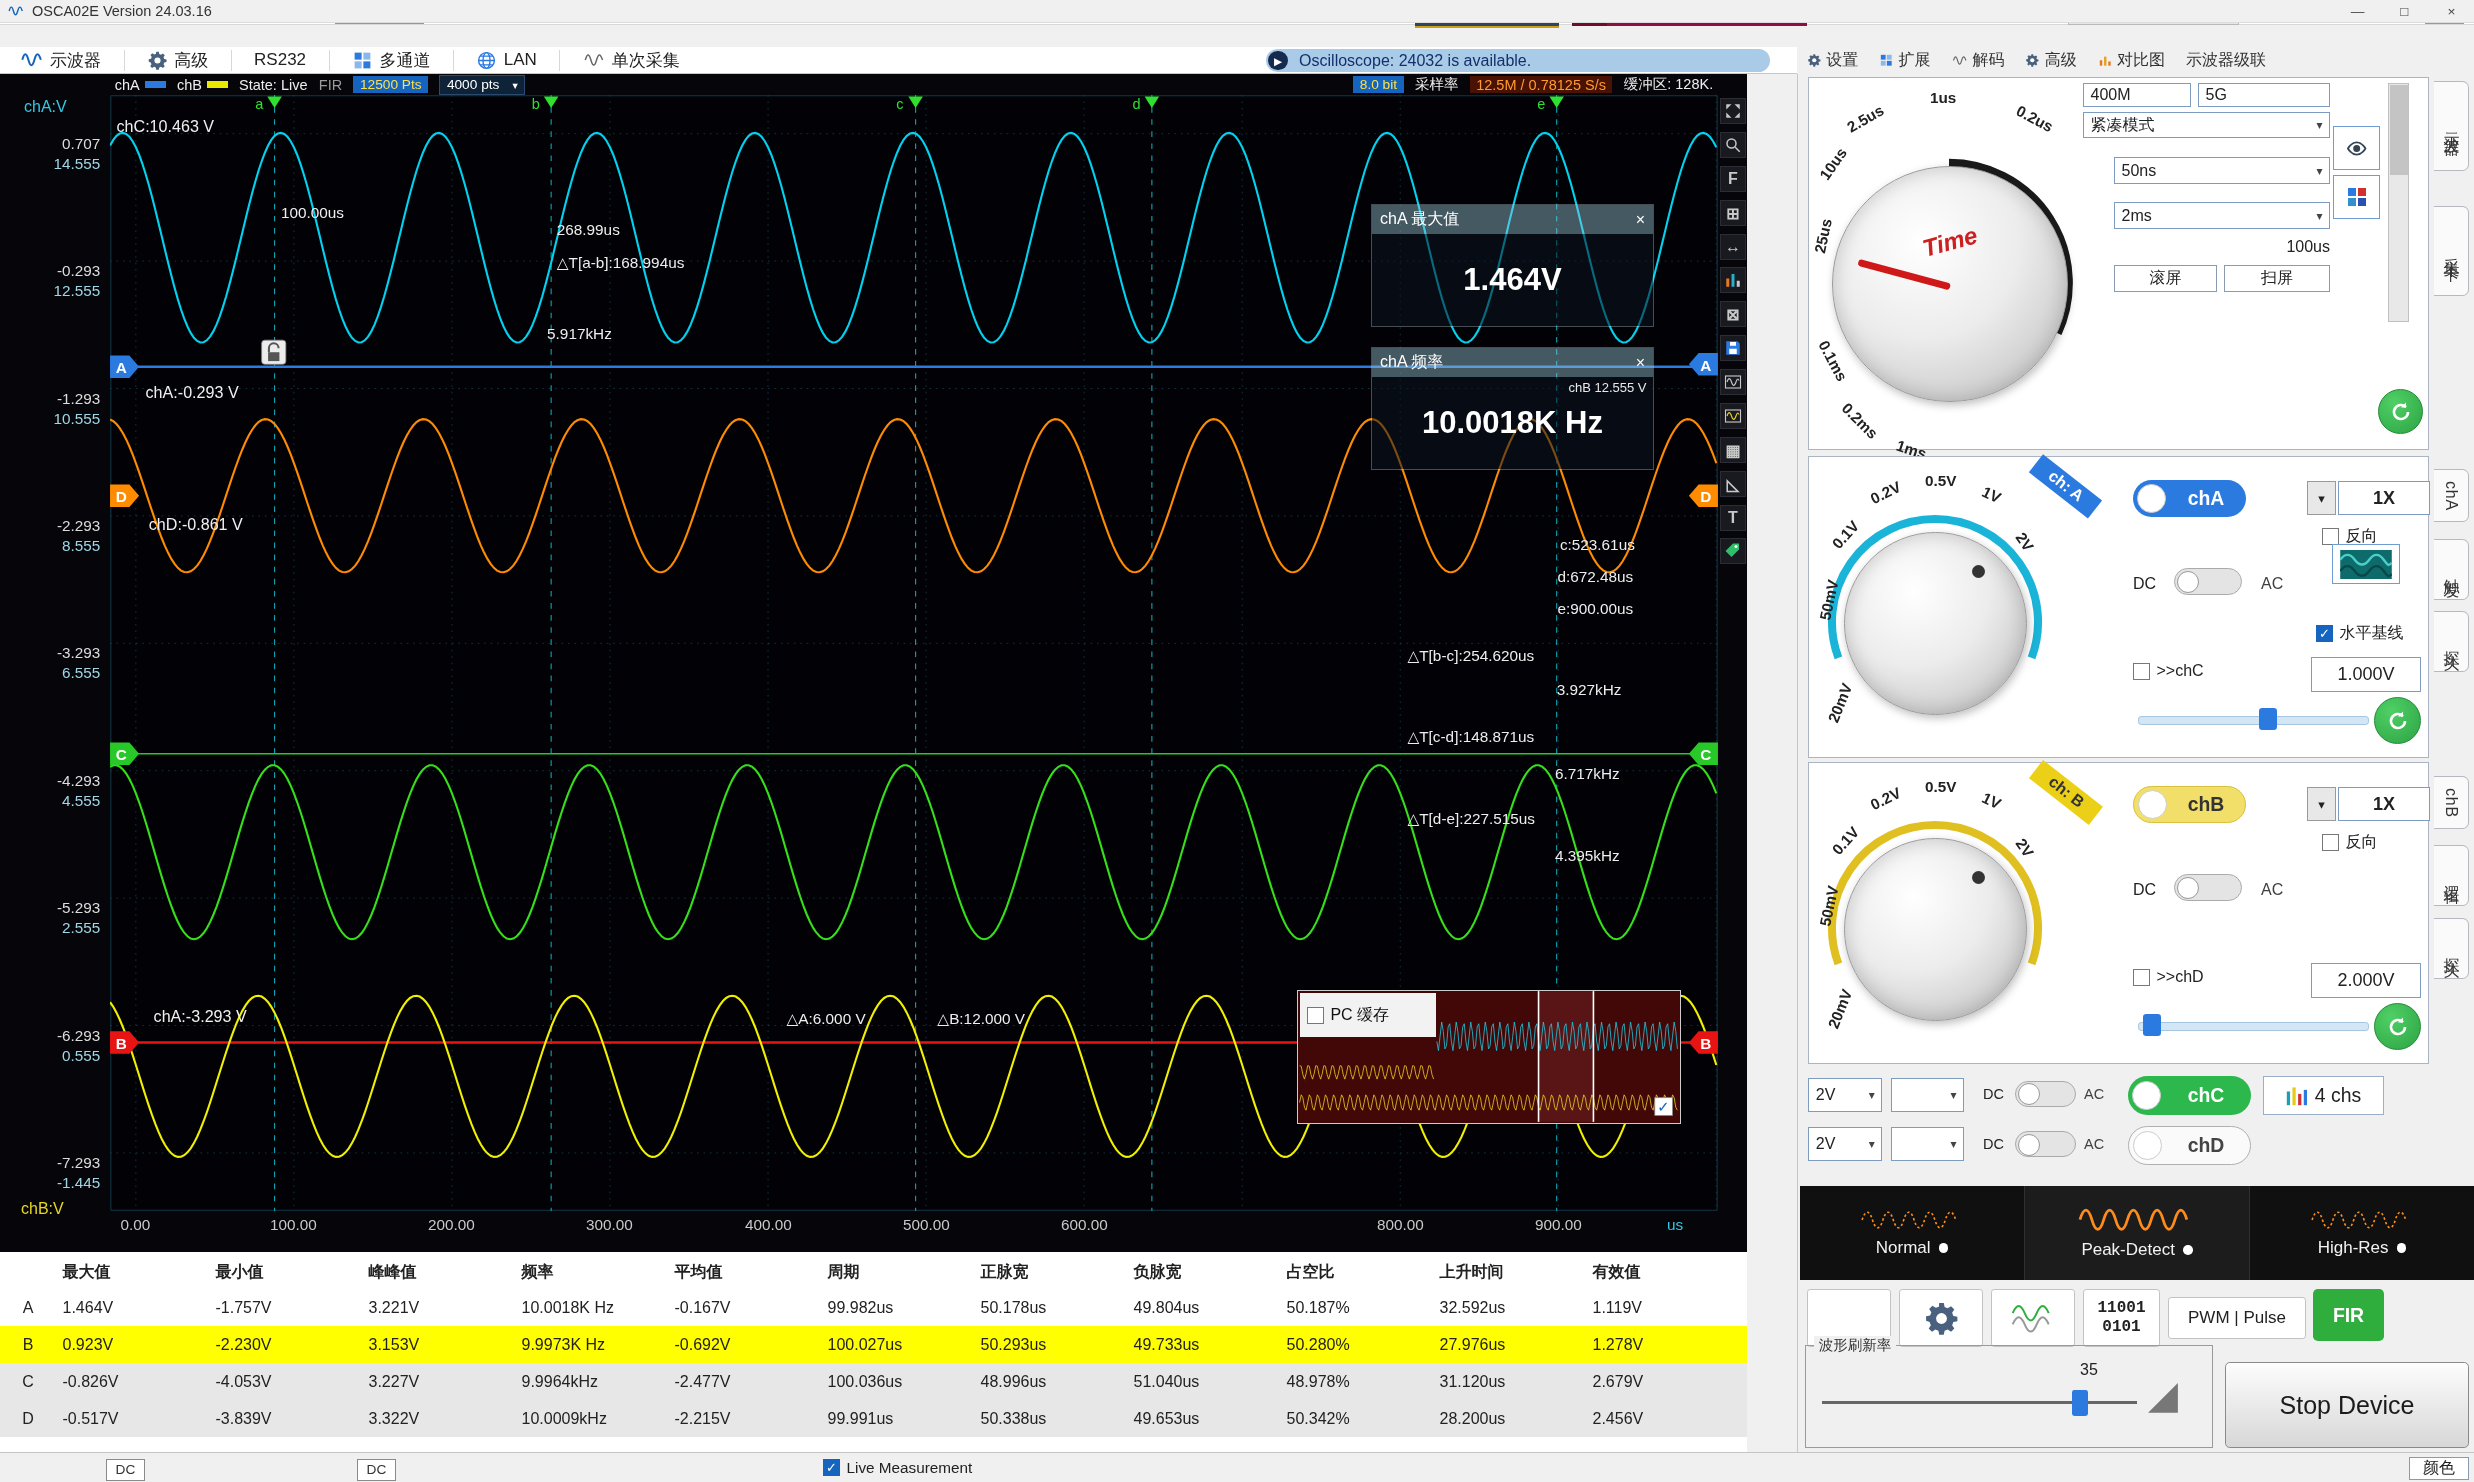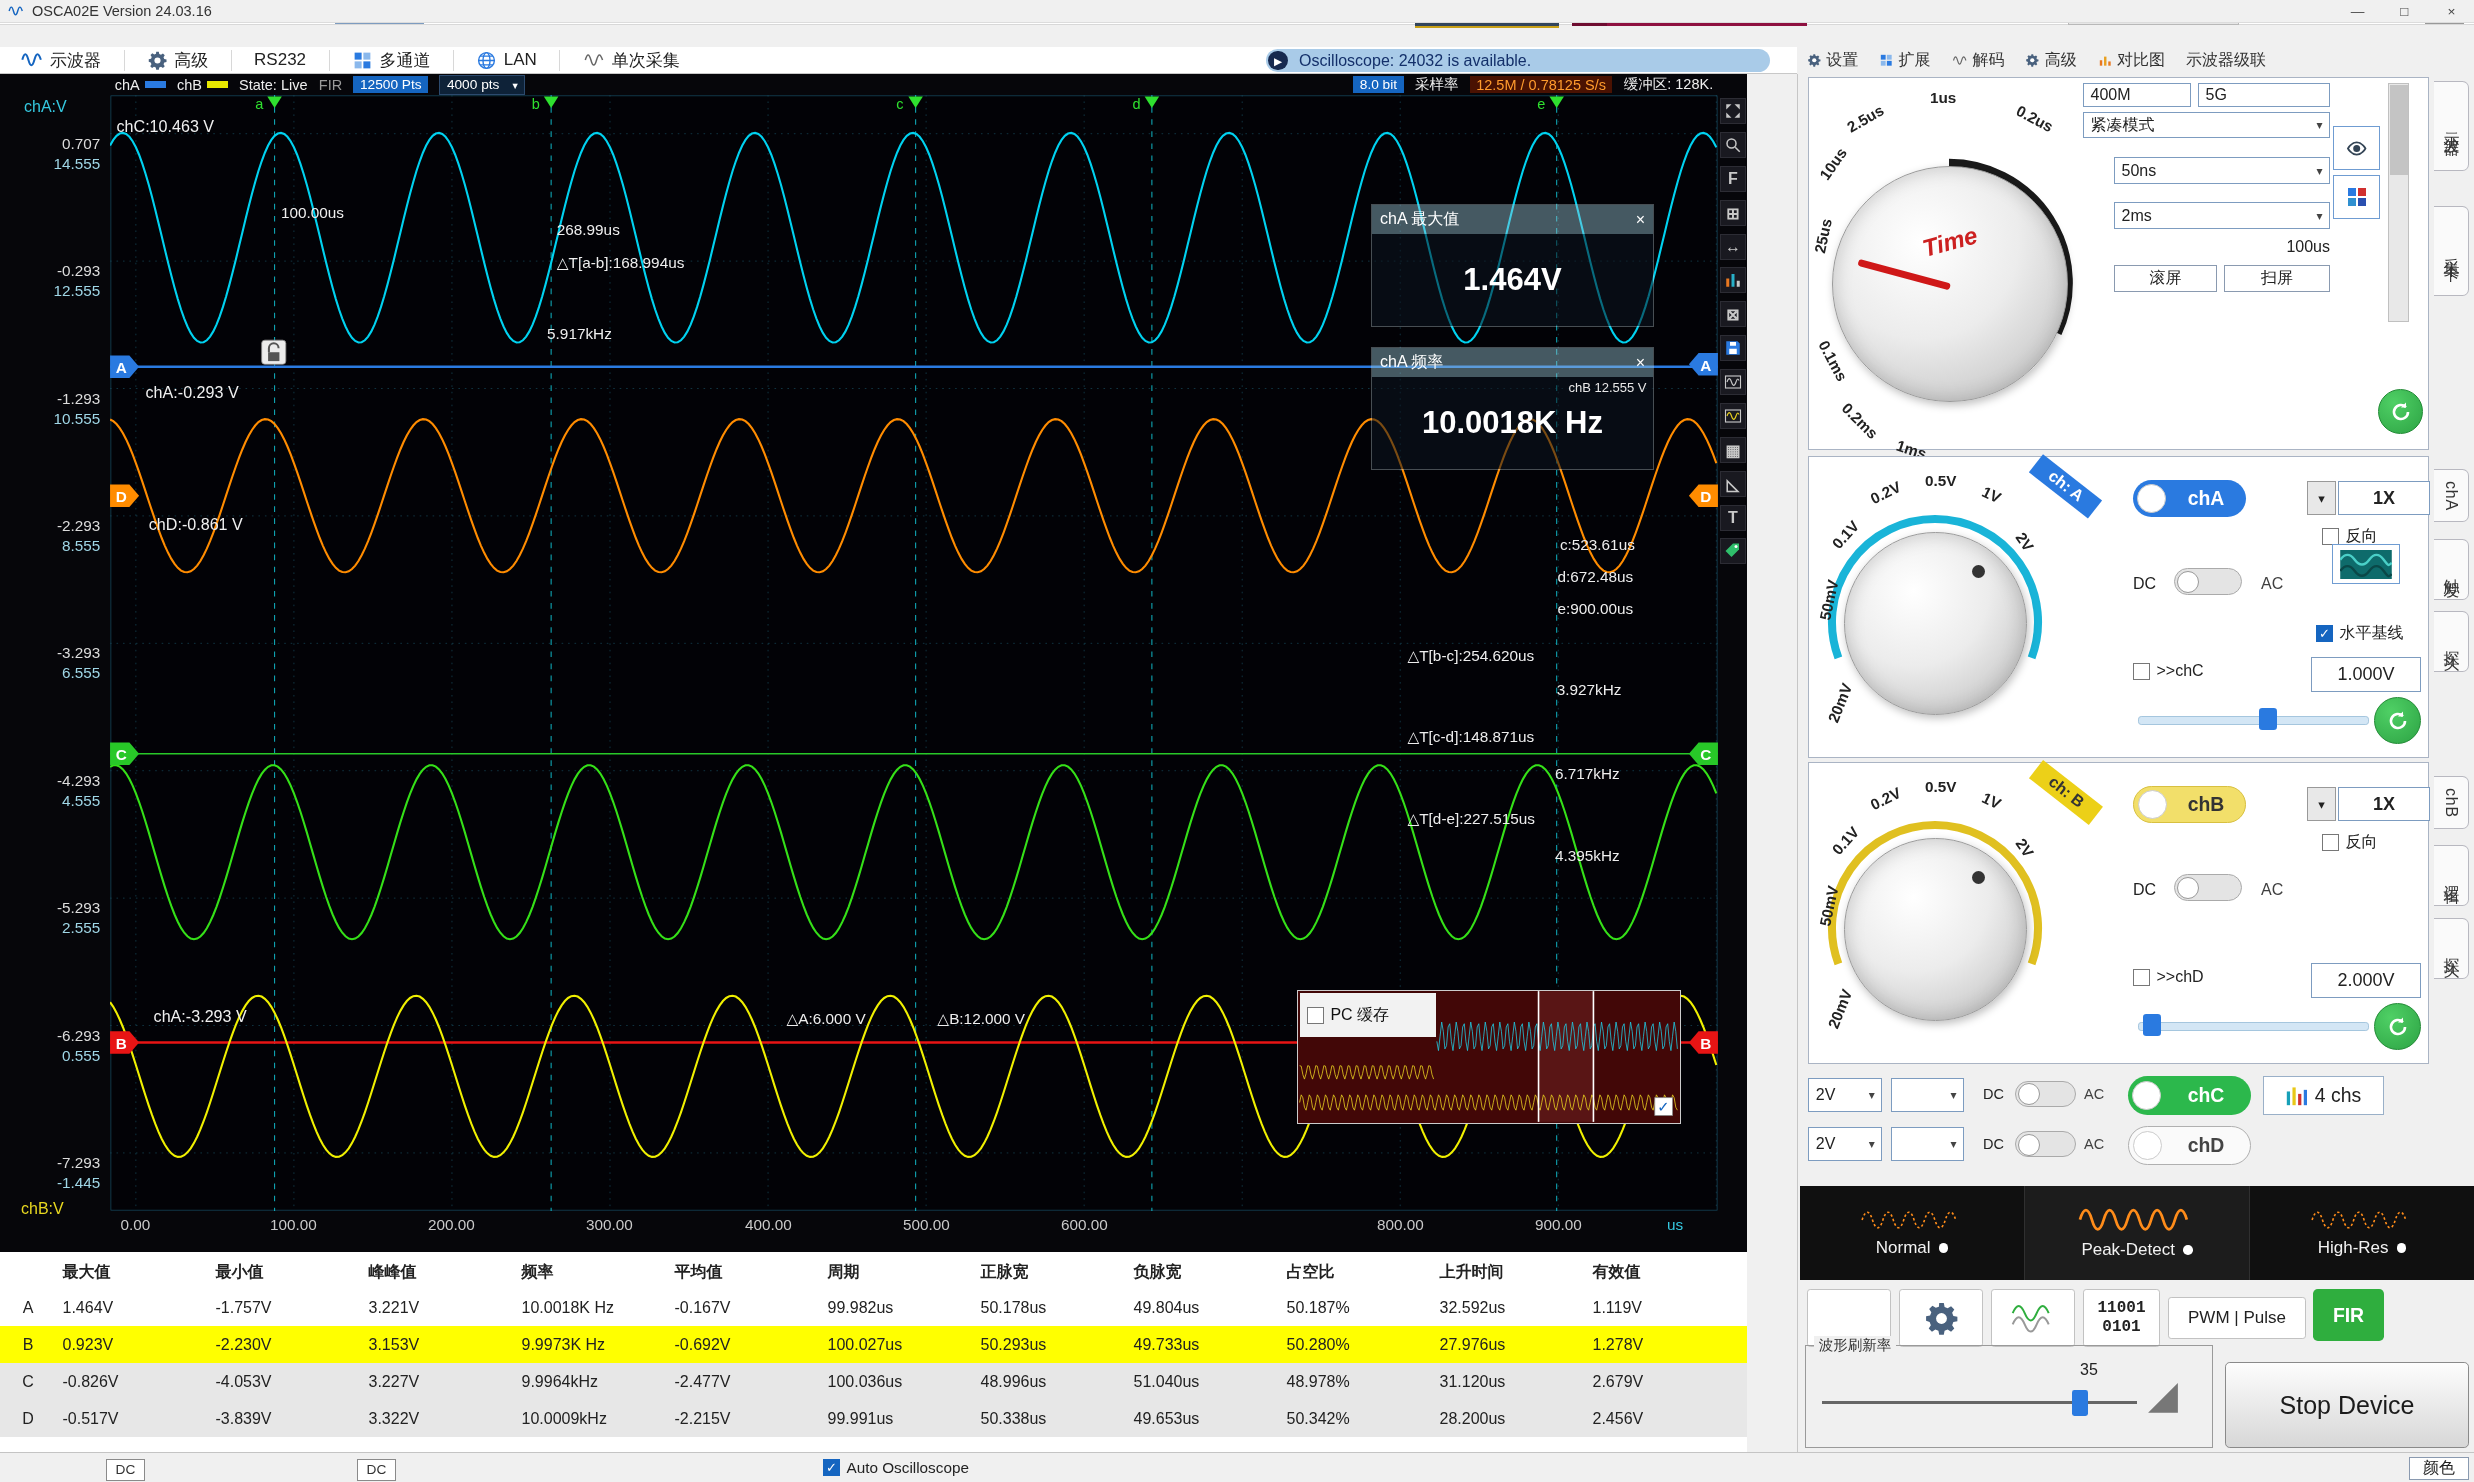--- a/index.html
+++ b/index.html
@@ -37,21 +37,21 @@
   #scope-pill{left:1266px;top:49px;width:504px;height:23.4px;background:#a9cbe8;border-radius:12px;display:flex;align-items:center;gap:11.3px;padding-left:2.4px;box-sizing:border-box;}
   #scope-pill .pcirc{width:19.4px;height:19.4px;border-radius:50%;background:#16294f;color:#fff;font-size:10.5px;display:flex;align-items:center;justify-content:center;}
   #scope-pill .ptxt{color:#14306a;font-size:16px;}
   
   #right-tabs{left:1807px;top:47px;width:668px;height:27.4px;display:flex;align-items:center;gap:21px;font-size:16px;color:#333;}
   .rtab{display:flex;align-items:center;gap:4.8px;}
   
   #scope{left:0;top:74px;width:1747px;height:1178px;background:#06060a;}
   #scope-header{position:absolute;left:110px;top:0;width:1608px;height:21px;display:flex;align-items:center;gap:11.3px;font-size:14.5px;color:#eee;padding:0 4.8px;box-sizing:border-box;}
   .chip{width:21px;height:7.3px;display:inline-block;}
-  .badge-blue{background:#1565c0;color: #ffffff;padding:0.8px 6.5px;font-size:13.7px;}
+  .badge-blue{background:#1565c0;color: #fde047;padding:0.8px 6.5px;font-size:13.7px;}
   .hsel{background:#0e2238;border:0.8px solid #2c4a6e;color:#fff;font-size:13.7px;display:flex;align-items:center;gap:13px;padding:0 6.5px;height:18px;}
   #y-axis{position:absolute;left:0;top:0;width:110px;height:1178px;}
   .ypair{position:absolute;right:9.7px;width:97px;text-align:right;font-size:15.3px;line-height:20px;}
   #x-axis{position:absolute;left:0;top:1142px;width:1747px;height:22.6px;}
   .xtick{position:absolute;width:81px;text-align:center;font-size:15.3px;color:#c9c9c9;}
   #plot-wrap{position:absolute;left:110px;top:21px;width:1608px;height:1116px;}
   
   .ovl{position:absolute;width:281px;border:0.8px solid rgba(200,220,230,.35);}
   .ovl .hd{height:29px;background:rgba(150,195,210,.45);color:#fff;display:flex;align-items:center;font-size:16px;padding:0 8px;justify-content:space-between;}
   .ovl .bd{height:92px;background:rgba(12,22,32,.55);color:#fff;display:flex;align-items:center;justify-content:center;font-size:31px;font-weight:bold;position:relative;}
@@ -622,21 +622,21 @@
         <span class="mcell">28.200us</span>
         <span class="mcell">2.456V</span>
       </div>
     </div>
 
   <div id="status-bottom" class="abs">
     <span class="dcbox" style="left:106px;">DC</span>
     <span class="dcbox" style="left:357px;">DC</span>
     <span class="chk abs" style="left:823px;top:5.6px;font-size:15.3px;">
       <span class="cbox on"></span>
-      <span>Auto Oscilloscope</span>
+      <span>Live Measurement</span>
       </span>
     <span class="btn-sm" style="left:2409px;top:4px;width:60px;height:22.6px;">颜色</span>
   </div>
 
   <div class="abs" style="left:1797px;top:74px;width:0.8px;height:1378px;background:#c6c6c6;"></div>
 
   <div class="gbox" id="time-box" style="left:1808px;top:77px;width:621px;height:373px;">
     <svg class="abs" style="left:10.5px;top:76px;width:258px;height:258px;" viewBox="0 0 320 320">
       <path d="M160 12 A148 148 0 0 1 294 222" fill="none" stroke="#1b1b1b" stroke-width="12"></path>
     </svg>

